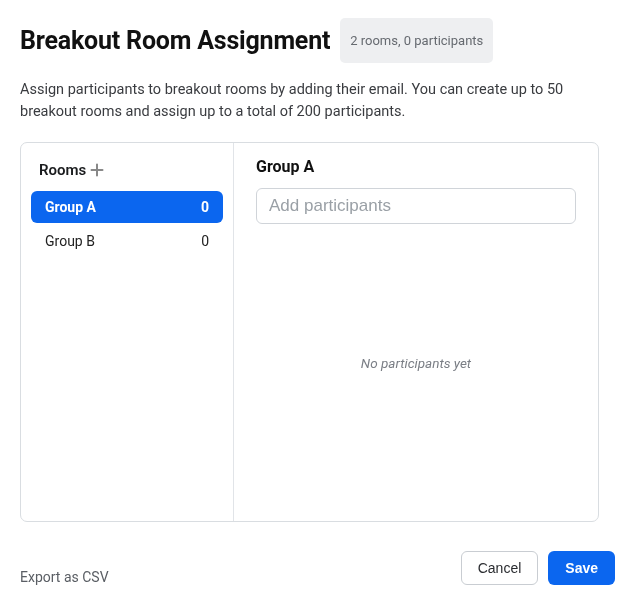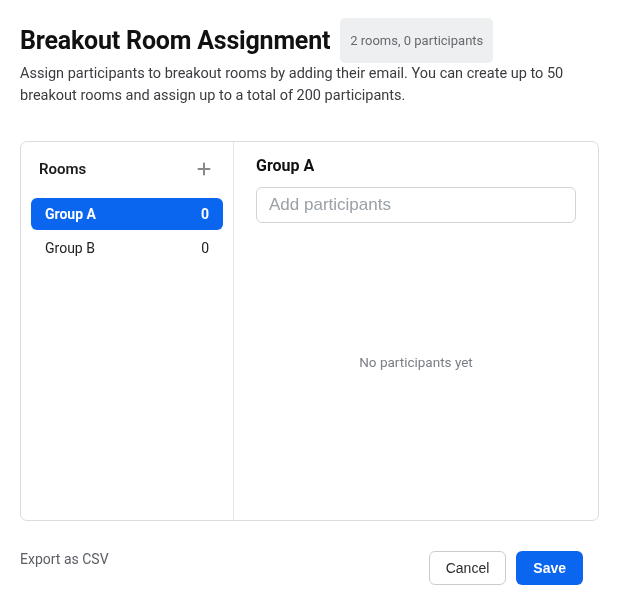--- a/index.html
+++ b/index.html
@@ -10,60 +10,61 @@
     width: 619px;
     height: 603px;
     padding: 18px 20px 20px 20px;
     position: relative;
   }
   .header-row {
     display: flex;
     align-items: center;
     flex-wrap: wrap;
     gap: 10px;
+    margin-bottom: 16px;
   }
   .page-title {
     font-size: 25px;
     font-weight: 700;
     color: #111;
     letter-spacing: -0.2px;
   }
   .summary-badge {
     background: #eeeff1;
     color: #666a70;
     font-size: 13px;
     padding: 15px 10px;
     border-radius: 5px;
   }
   .description {
     font-size: 14.5px;
     line-height: 1.55;
     color: #3a3c40;
-    margin-bottom: 33px;
+    margin-bottom: 18px;
     max-width: 560px;
   }
   .panel {
     border: 1px solid #d9dde1;
     border-radius: 7px;
     display: flex;
     height: 380px;
     overflow: hidden;
   }
   .rooms-col {
     width: 213px;
     border-right: 1px solid #e1e4e8;
     padding: 12px 10px 14px 10px;
     display: flex;
     flex-direction: column;
   }
   .rooms-header {
     display: flex;
     align-items: center;
-    justify-content: space-between;
-    padding: 4px 8px 18px 8px;
+    justify-content: flex-start;
+    padding: 4px 8px 10px 8px;
   }
   .rooms-heading {
     font-size: 15px;
     font-weight: 600;
     color: #1a1c1e;
   }
   .add-room-btn {
     cursor: pointer;
     color: #888;
     display: inline-flex;
@@ -113,32 +114,33 @@
     font-size: 17px;
     color: #222;
     outline: none;
   }
   .participants-input::placeholder { color: #9aa0a6; }
   .empty-wrap {
     flex: 1;
     display: flex;
     align-items: center;
     justify-content: center;
+    font-style: italic;
   }
   .empty-text {
     font-size: 13.5px;
     color: #7a7e85;
   }
   .footer-row {
     position: absolute;
     left: 20px;
-    right: 36px;
+    right: 4px;
     bottom: 18px;
     display: flex;
-    align-items: flex-start;
+    align-items: flex-end;
     justify-content: space-between;
   }
   .export-link {
     font-size: 14px;
     color: #5a5e64;
     cursor: pointer;
   }
   .footer-actions { display: flex; gap: 10px; }
   .btn {
     font-size: 14px;

